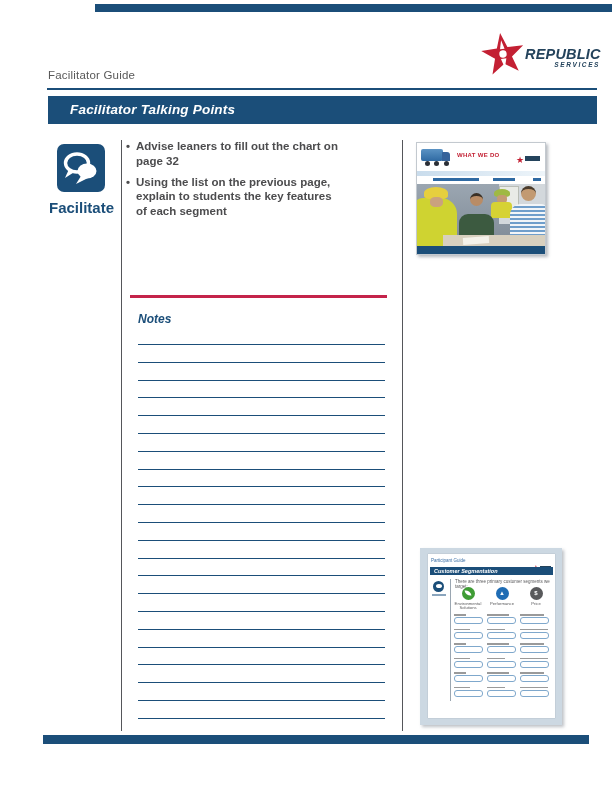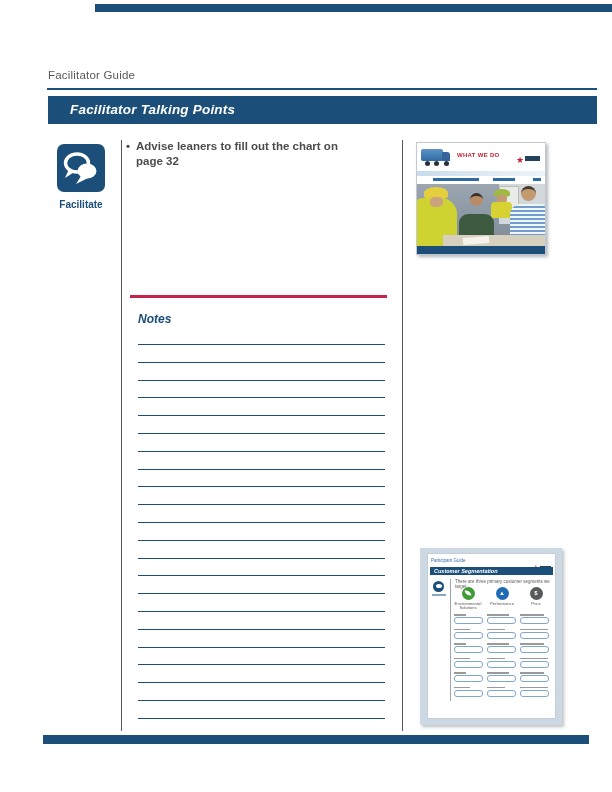--- a/index.html
+++ b/index.html
@@ -25,21 +25,21 @@
           padding-left:22px;letter-spacing:.2px;}
 
   
   .v-rule{position:absolute;top:140px;width:1px;height:591px;background:#55565A;}
   .v-rule.left{left:121px;}
   .v-rule.right{left:402px;}
 
   
   .fac-tile{position:absolute;left:57px;top:144px;width:48px;height:48px;background:#1B4E79;border-radius:7px;}
   .fac-label{position:absolute;left:49px;top:199px;width:64px;text-align:center;
-             font-size:10px;font-weight:bold;color:#1B4E79;}
+             font-size:15px;font-weight:bold;color:#1B4E79;}
 
   
   .bullets{position:absolute;left:127px;top:139px;width:262px;list-style:none;margin:0;padding:0;
            color:#4C4C4E;font-weight:bold;font-size:11.5px;line-height:14.6px;}
   .bullets li{position:relative;padding-left:9px;margin-bottom:6.5px;white-space:pre-line;}
   .bullets li::before{content:"\2022";position:absolute;left:-1px;top:0;}
 
   
   .red-rule{position:absolute;left:130px;top:295px;width:257px;height:2.5px;background:#C4234A;}
   .notes-title{position:absolute;left:138px;top:312px;font-size:12px;font-weight:bold;font-style:italic;color:#1B4E79;}
@@ -106,20 +106,36 @@
   .ws-label{height:1.8px;background:#9a9a9a;margin-bottom:1.6px;}
   .ws-pill{width:27px;height:5px;background:#fff;border:0.6px solid #7fa8cc;border-radius:3px;}
 </style>
 </head>
 <body>
 
 <div class="page">
 
   <div class="top-bar"></div>
 
+  <div class="logo">
+    <svg class="logo-star" viewBox="0 0 50 50">
+      <g transform="rotate(-8 25 25)" fill="#C32033">
+        <polygon points="25,2 30.8,18.2 48,18.6 34.3,29 39.4,45.5 25,35.6 10.6,45.5 15.7,29 2,18.6 19.2,18.2"></polygon>
+      </g>
+      <g transform="rotate(-8 25 25)" fill="#ffffff">
+        <polygon points="25,10 27.5,19.5 22.5,19.5"></polygon>
+        <polygon points="25,40 22,30 28,30"></polygon>
+        <circle cx="25" cy="25" r="4"></circle>
+      </g>
+    </svg>
+    <div class="logo-text">
+      <div class="logo-brand">REPUBLIC</div>
+      <div class="logo-sub">SERVICES</div>
+    </div>
+  </div>
 
   <div class="doc-label">Facilitator Guide</div>
   <div class="header-rule"></div>
   <div class="banner">Facilitator Talking Points</div>
 
   <div class="v-rule left"></div>
   <div class="v-rule right"></div>
 
   <div class="fac-tile">
     <svg viewBox="0 0 48 48" width="48" height="48">
@@ -127,20 +143,23 @@
       <polygon points="12,25 8,34 19,27" fill="#ffffff"></polygon>
       <ellipse cx="30" cy="27" rx="9.5" ry="7.5" fill="#ffffff"></ellipse>
       <polygon points="24,32 19,40 31,34" fill="#ffffff"></polygon>
     </svg>
   </div>
   <div class="fac-label">Facilitate</div>
 
   <ul class="bullets">
     <li>Advise leaners to fill out the chart on
 page 32</li>
+    <li>Using the list on the previous page,
+explain to students the key features
+of each segment</li>
   </ul>
 
   <div class="red-rule"></div>
   <div class="notes-title">Notes</div>
   <div class="note-lines">
       <div class="note-line" style="top: 0px;"></div>
       <div class="note-line" style="top: 17.8px;"></div>
       <div class="note-line" style="top: 35.6px;"></div>
       <div class="note-line" style="top: 53.4px;"></div>
       <div class="note-line" style="top: 71.2px;"></div>

